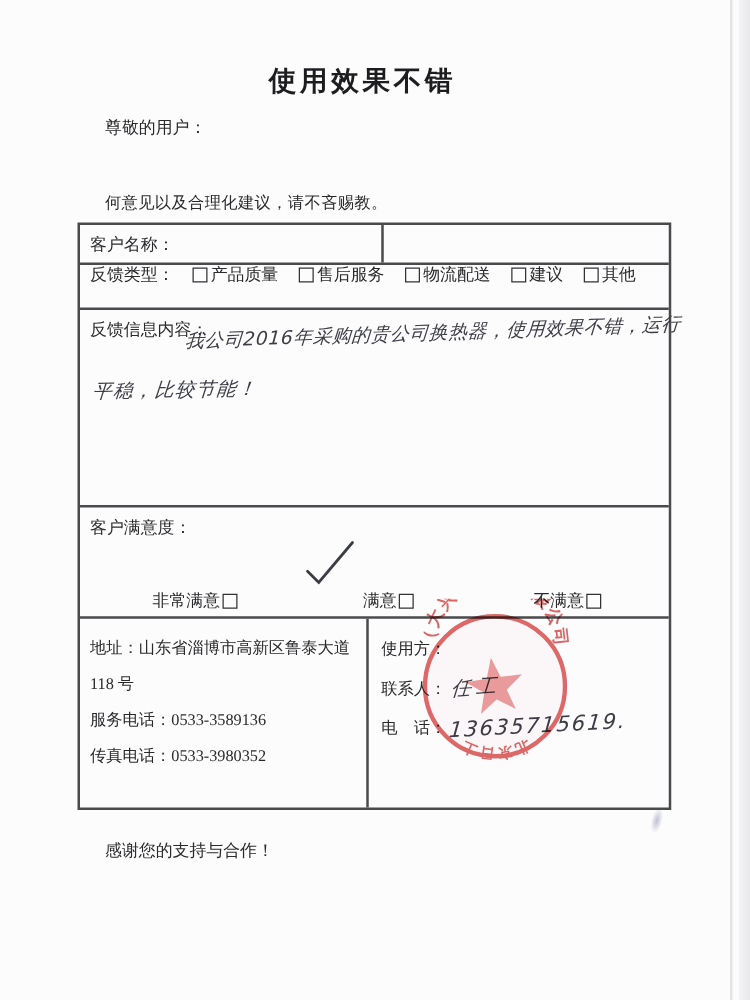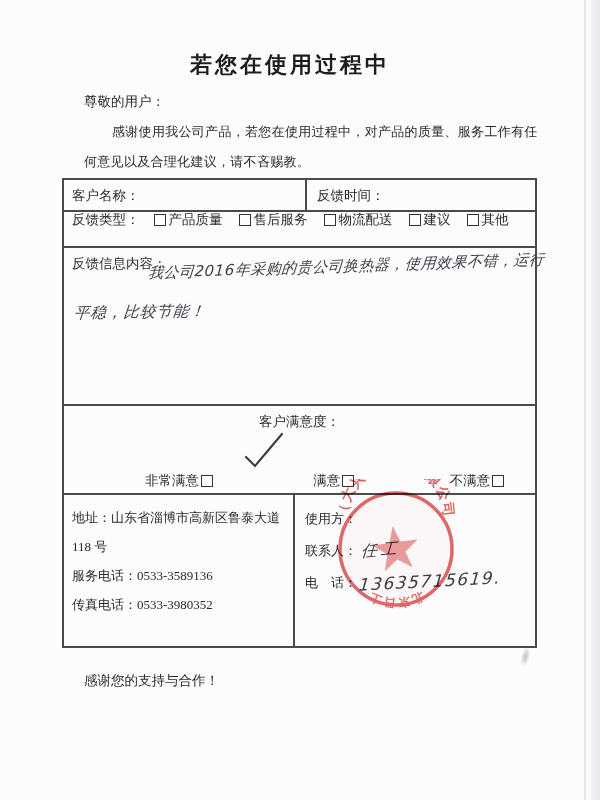--- a/index.html
+++ b/index.html
@@ -30,21 +30,21 @@
   .r1{height:32px;display:flex;}
   .r1 .c1{width:243px;border-right:2px solid #4a4a4c;box-sizing:border-box;padding:7px 8px;}
   .r1 .c2{flex:1;padding:7px 10px;}
   .r2{height:35px;display:flex;align-items:flex-end;padding:17px 8px;}
   .r2 .lbl{margin-right:14px;}
   .opt-t{display:inline-flex;align-items:center;margin-right:16px;white-space:nowrap;}
   .cb{display:inline-block;width:12px;height:12px;border:1.5px solid #333336;box-sizing:border-box;
       background:transparent;}
   .opt-t .cb{margin-right:3px;}
   .r3{height:158px;position:relative;padding:7px 8px;box-sizing:border-box;}
-  .r4{height:89px;position:relative;padding:7px 8px;box-sizing:border-box;text-align:center;}
+  .r4{height:89px;position:relative;padding:7px 8px;box-sizing:border-box;}
   .r5{flex:1;display:flex;}
   .r5 .c1{width:231px;border-right:2px solid #4a4a4c;box-sizing:border-box;
           padding:8px 8px 0 8px;font-size:13px;}
   .r5 .c1 .ln{line-height:29px;white-space:nowrap;}
   .r5 .c2{flex:1;padding:8px 0 0 10px;position:relative;font-size:13px;}
   .r5 .c2 .ln{line-height:31px;white-space:nowrap;}
   
   .hw{font-style:italic;color:#3d3d46;font-family:"DejaVu Sans",sans-serif;}
   .hw1{position:absolute;left:84px;top:9px;width:400px;font-size:15px;
        transform:rotate(-2deg) skewX(-6deg);letter-spacing:.5px;}
@@ -65,33 +65,29 @@
 </style>
 </head>
 <body>
 
 <div class="page">
 
   <div class="edge-line"></div>
   <div class="edge-band"></div>
   <div class="smudge"></div>
 
-  <div class="title">若您在使用过程中</div>
+  <div class="title">使用效果不错</div>
   <div class="salutation">尊敬的用户：</div>
-  <div class="intro1">感谢使用我公司产品，若您在使用过程中，对产品的质量、服务工作有任</div>
   <div class="intro2">何意见以及合理化建议，请不吝赐教。</div>
 
   <div class="tbl">
 
     <div class="row r1 bb">
       <div class="c1">
         <span>客户名称：</span>
-      </div>
-      <div class="c2">
-        <span>反馈时间：</span>
       </div>
     </div>
 
     <div class="row r2 bb">
       <span class="lbl">反馈类型：</span>
       <span class="opt-t">
         <span class="cb"></span>
         <span>产品质量</span>
       </span>
       <span class="opt-t">

